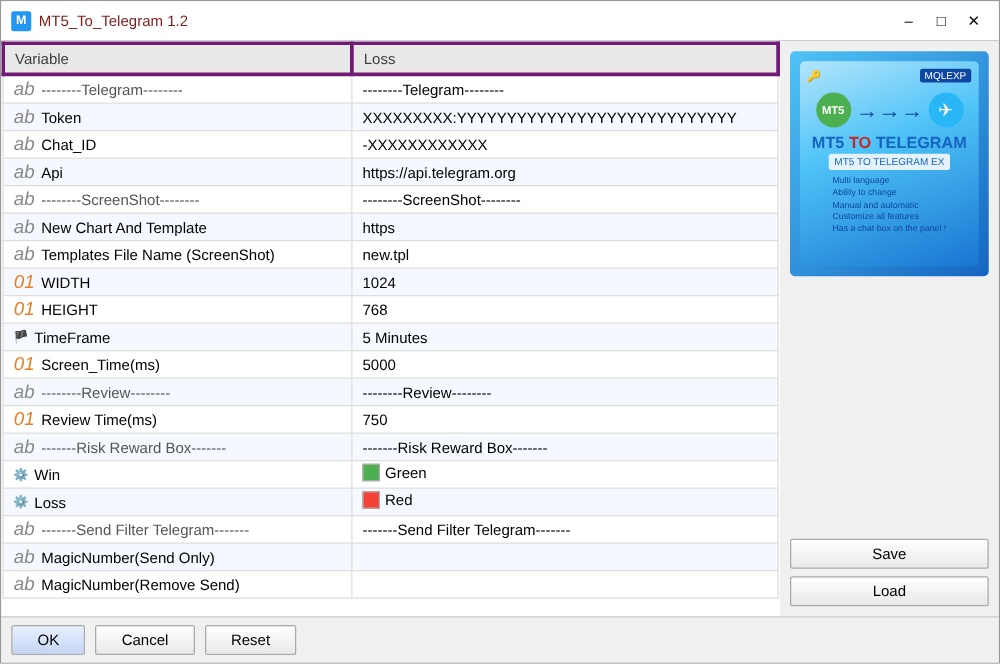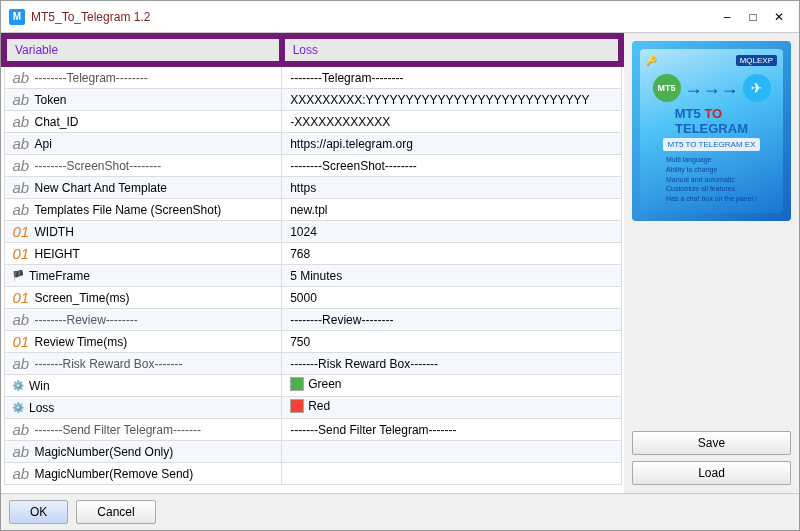--- a/index.html
+++ b/index.html
@@ -97,24 +97,24 @@
     .data-table {
       width: 100%;
       border-collapse: collapse;
     }
     .data-table thead tr {
       background: #e8e8e8;
     }
     .data-table th {
       text-align: left;
       padding: 4px 8px;
-      border: 6px solid #701a75;
+      border: 3px solid #701a75;
       font-weight: normal;
       font-size: 12px;
-      color: #6d28d9;
+      color: #404040;
     }
     .data-table td {
       padding: 2px 8px;
       border: 1px solid #ddd;
       font-size: 12px;
       height: 22px;
     }
     .data-table tr:nth-child(even) td { background: #f5f9ff; }
     .data-table tr:nth-child(odd) td { background: #fff; }
     .var-label {
@@ -479,21 +479,21 @@
           <div class="product-logo-row">
             <span class="product-logo">🔑</span>
             <span class="mqlexp-badge">MQLEXP</span>
           </div>
           <div class="arrow-row">
             <div class="mt5-icon">MT5</div>
             <span style="color:#0d47a1;font-size:18px;">→→→</span>
             <div class="tg-icon">✈</div>
           </div>
           <div class="product-title">
-            <span style="color:#1565c0;">MT5 </span><span style="color:#c62828;">TO</span><span style="color:#1565c0;margin-left:26px;"> TELEGRAM</span>
+            <span style="color:#1565c0;">MT5 </span><span style="color:#c62828;">TO</span><span style="color:#1565c0;"> TELEGRAM</span>
           </div>
           <div class="product-subtitle">MT5 TO TELEGRAM EX</div>
           <div class="product-features">
             <div>Multi language</div>
             <div>Ability to change</div>
             <div>Manual and automatic</div>
             <div>Customize all features</div>
             <div>Has a chat box on the panel !</div>
           </div>
         </div>
@@ -502,14 +502,15 @@
       <div class="sidebar-buttons">
         <button class="btn">Save</button>
         <button class="btn">Load</button>
       </div>
     </div>
   </div>
 
   <div class="footer">
     <button class="footer-btn ok">OK</button>
     <button class="footer-btn">Cancel</button>
+    <button class="footer-btn">Reset</button>
   </div>
 </div>
 
 </body></html>

